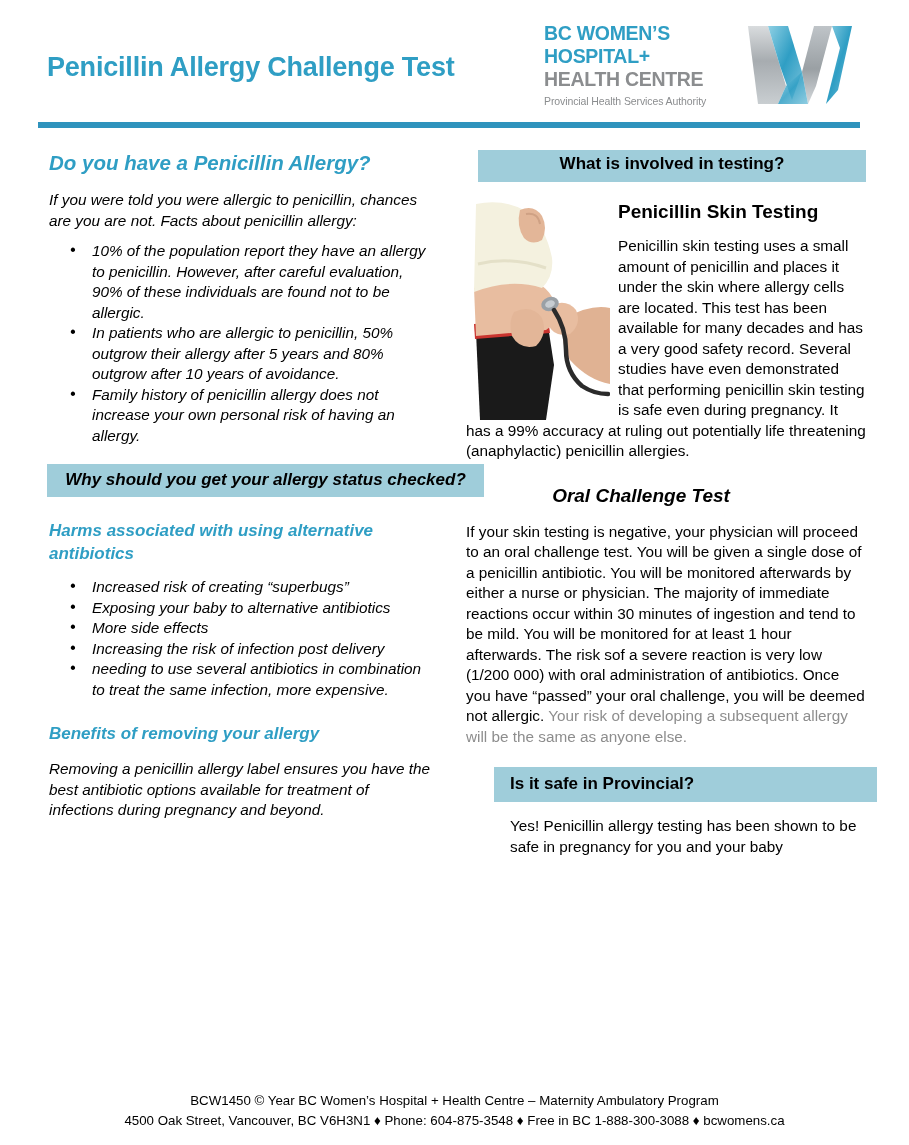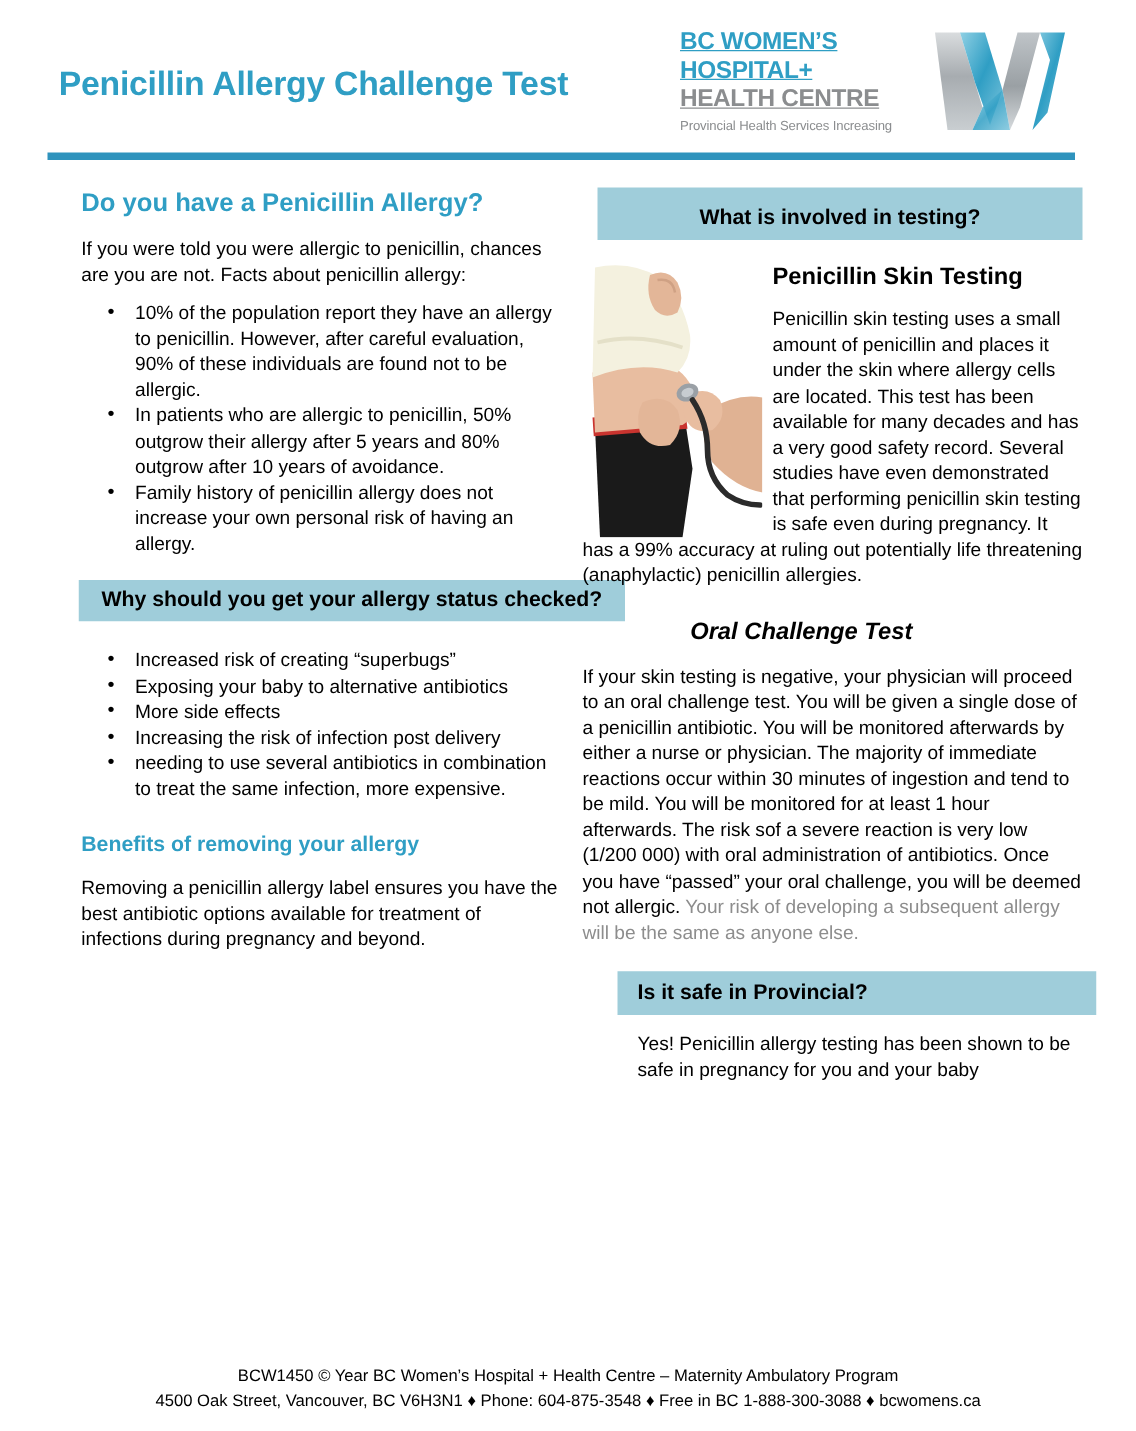--- a/index.html
+++ b/index.html
@@ -51,21 +51,20 @@
     position: absolute;
     left: 0;
     top: 0;
     width: 200px;
   }
   .logo-line {
     font-weight: bold;
     font-size: 19.5px;
     line-height: 23px;
     letter-spacing: -0.3px;
-    text-decoration: underline;
   }
   .logo-l1, .logo-l2 { color: #2f9ec4; }
   .logo-l3 { color: #8b8d8f; }
   .logo-tag {
     margin-top: 4px;
     font-size: 10.5px;
     color: #8b8d8f;
     letter-spacing: -0.1px;
   }
   .logo-mark {
@@ -86,23 +85,24 @@
 
   
   .columns {
     position: absolute;
     top: 150px;
     left: 0;
     width: 909px;
   }
   .col-left {
     position: absolute;
-    left: 56px;
+    left: 40px;
     top: 0;
     width: 392px;
+    font-style: italic;
   }
   .col-right {
     position: absolute;
     left: 466px;
     top: 0;
     width: 400px;
   }
 
   h2.blue-head {
     color: #2f9ec4;
@@ -152,21 +152,21 @@
     padding: 4px 8px 5px 8px;
     box-sizing: border-box;
   }
   .banner-left {
     width: 437px;
     margin: 18px 0 22px 7px;
   }
   .banner-involved {
     width: 388px;
     margin: 0 0 18px 12px;
-    padding: 12px 8px 6px 8px;
+    padding: 2px 8px 6px 8px;
   }
   .banner-pregnancy {
     width: 383px;
     margin: 20px 0 14px 28px;
     text-align: left;
     padding: 5px 0 6px 16px;
   }
 
   
   .skin-head {
@@ -232,21 +232,21 @@
 <div class="page">
 
   <div class="header">
     <div class="doc-title">Penicillin Allergy Challenge Test</div>
 
     <div class="logo-block">
       <div class="logo-text">
         <div class="logo-line logo-l1">BC WOMEN’S</div>
         <div class="logo-line logo-l2">HOSPITAL+</div>
         <div class="logo-line logo-l3">HEALTH CENTRE</div>
-        <div class="logo-tag">Provincial Health Services Increasing</div>
+        <div class="logo-tag">Provincial Health Services Authority</div>
       </div>
       <div class="logo-mark">
         <svg width="108" height="82" viewBox="0 0 108 82" xmlns="http://www.w3.org/2000/svg">
           <defs>
             <linearGradient id="gA" x1="0" y1="0" x2="0" y2="1">
               <stop offset="0%" stop-color="#d9dcde"></stop>
               <stop offset="45%" stop-color="#a7acb0"></stop>
               <stop offset="100%" stop-color="#c9ced1"></stop>
             </linearGradient>
             <linearGradient id="gB" x1="0" y1="0" x2="1" y2="1">
@@ -281,20 +281,21 @@
       <p class="body">If you were told you were allergic to penicillin, chances are you are not. Facts about penicillin allergy:</p>
 
       <ul class="bullets">
         <li>10% of the population report they have an allergy to penicillin. However, after careful evaluation, 90% of these individuals are found not to be allergic.</li>
         <li>In patients who are allergic to penicillin, 50% outgrow their allergy after 5 years and 80% outgrow after 10 years of avoidance.</li>
         <li>Family history of penicillin allergy does not increase your own personal risk of having an allergy.</li>
       </ul>
 
       <div class="banner banner-left">Why should you get your allergy status checked?</div>
 
+      <h3 class="blue-sub">Harms associated with using alternative antibiotics</h3>
 
       <ul class="bullets">
         <li>Increased risk of creating “superbugs”</li>
         <li>Exposing your baby to alternative antibiotics</li>
         <li>More side effects</li>
         <li>Increasing the risk of infection post delivery</li>
         <li>needing to use several antibiotics in combination to treat the same infection, more expensive.</li>
       </ul>
 
       <h3 class="blue-sub" style="margin-top:22px;margin-bottom:14px;">Benefits of removing your allergy</h3>

